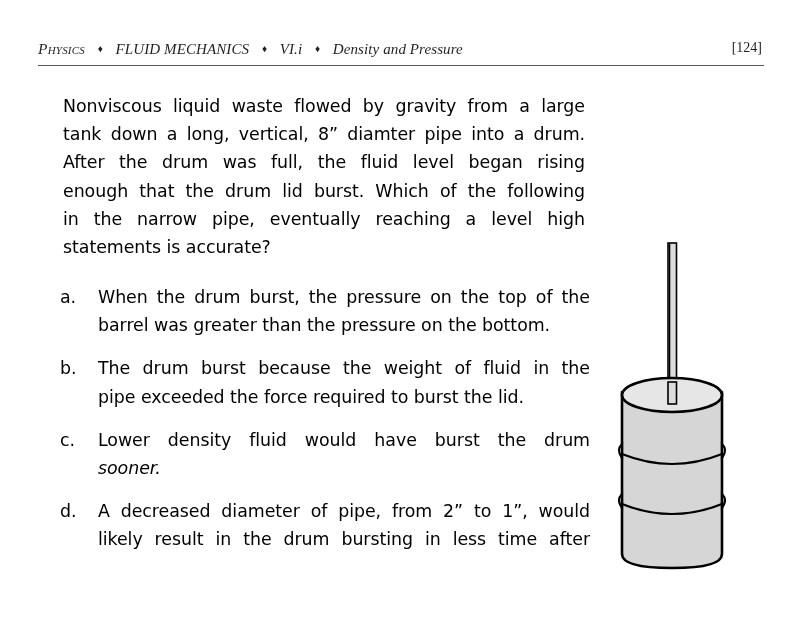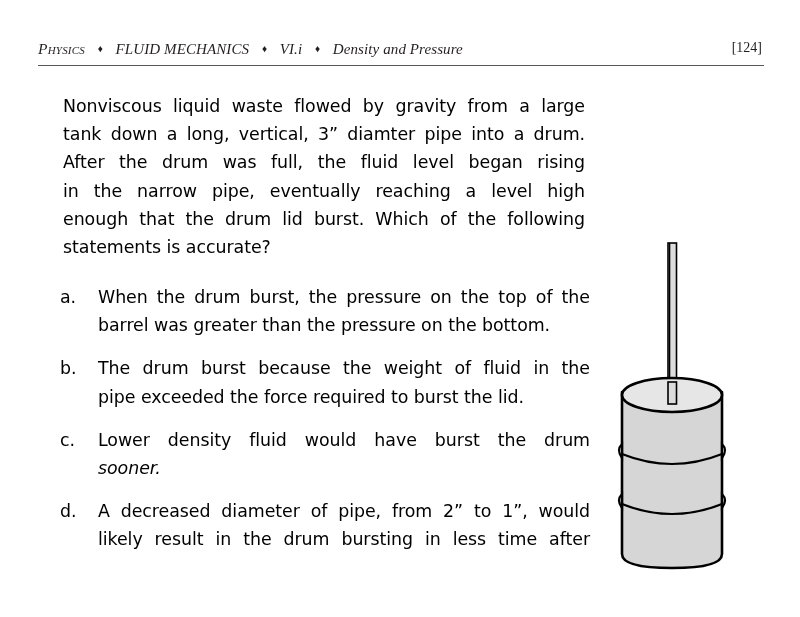--- a/index.html
+++ b/index.html
@@ -132,24 +132,24 @@
     <span class="crumb-sep">♦</span>
     <span class="crumb-text">Density and Pressure</span>
   </div>
   <div class="header-pageno">[124]</div>
 </div>
 <div class="header-rule"></div>
 
 <div class="body-col">
   <div class="stem">
     <span style="display: block; text-align: justify; text-align-last: justify;">Nonviscous liquid waste flowed by gravity from a large</span>
-    <span style="display: block; text-align: justify; text-align-last: justify;">tank down a long, vertical, 3” diamter pipe into a drum.</span>
+    <span style="display: block; text-align: justify; text-align-last: justify;">tank down a long, vertical, 8” diamter pipe into a drum.</span>
     <span style="display: block; text-align: justify; text-align-last: justify;">After the drum was full, the fluid level began rising</span>
+    <span style="display: block; text-align: justify; text-align-last: justify;">enough that the drum lid burst.  Which of the following</span>
     <span style="display: block; text-align: justify; text-align-last: justify;">in the narrow pipe, eventually reaching a level high</span>
-    <span style="display: block; text-align: justify; text-align-last: justify;">enough that the drum lid burst.  Which of the following</span>
     <span style="display: block; text-align: left; text-align-last: left;">statements is accurate?</span>
   </div>
 </div>
 
 <div class="choices">
 
   <div class="choice">
     <span class="choice-label">a.</span>
     <span style="display: block; text-align: justify; text-align-last: justify;">When the drum burst, the pressure on the top of the</span>
     <span style="display: block; text-align: center; text-align-last: left;">barrel was greater than the pressure on the bottom.</span>

